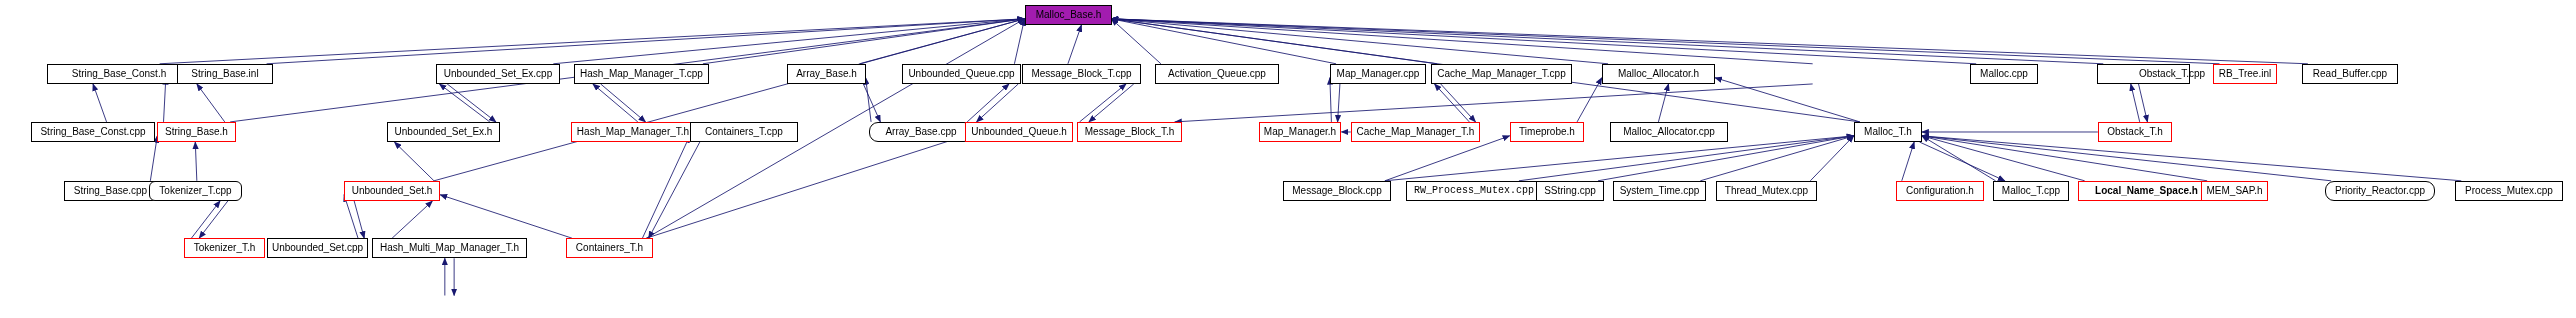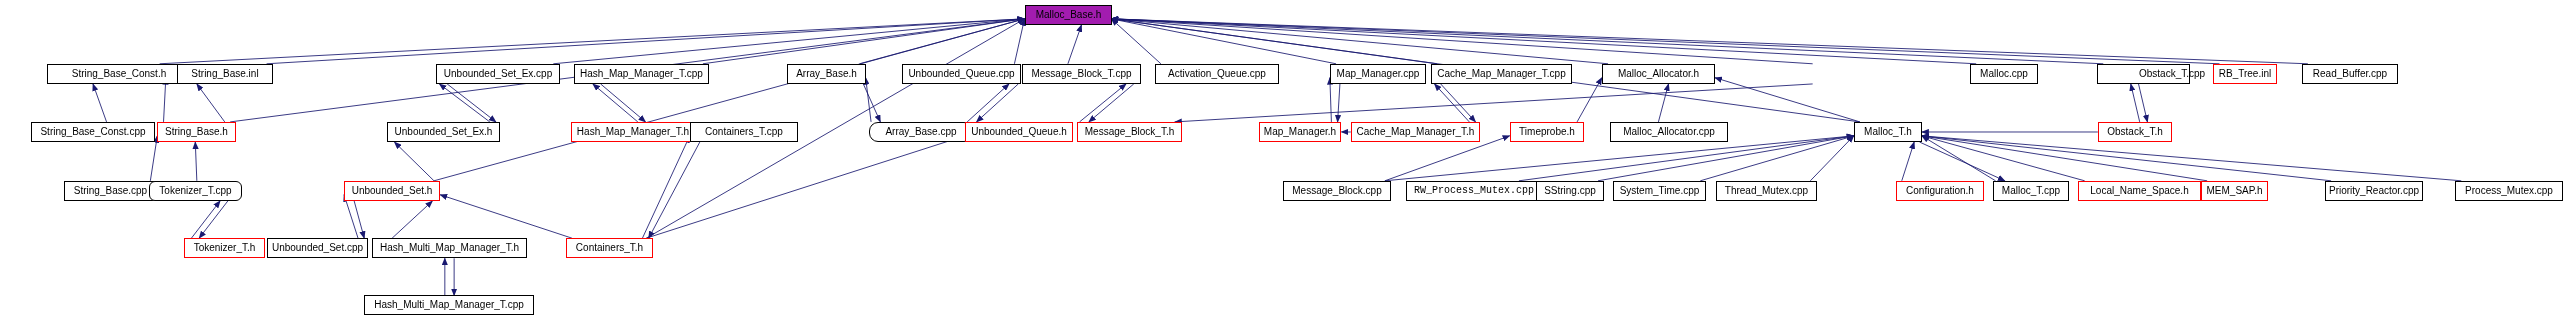--- a/index.html
+++ b/index.html
@@ -136,24 +136,23 @@
       <div class="node" style="left: 64px; top: 181px; width: 93px;">String_Base.cpp</div>
       <div class="node" style="left: 149px; top: 181px; width: 93px; border-radius: 6px;">Tokenizer_T.cpp</div>
       <div class="node truncated" style="left: 344px; top: 181px; width: 96px; border-color: rgb(255, 0, 0);">Unbounded_Set.h</div>
       <div class="node" style="left: 1283px; top: 181px; width: 108px;">Message_Block.cpp</div>
       <div class="node" style="left: 1406px; top: 181px; width: 136px; font-family: Liberation Mono, monospace;">RW_Process_Mutex.cpp</div>
       <div class="node" style="left: 1536px; top: 181px; width: 68px;">SString.cpp</div>
       <div class="node" style="left: 1613px; top: 181px; width: 93px;">System_Time.cpp</div>
       <div class="node" style="left: 1716px; top: 181px; width: 101px;">Thread_Mutex.cpp</div>
       <div class="node truncated" style="left: 1896px; top: 181px; width: 88px; border-color: rgb(255, 0, 0);">Configuration.h</div>
       <div class="node" style="left: 1993px; top: 181px; width: 76px;">Malloc_T.cpp</div>
-      <div class="node truncated" style="left: 2078px; top: 181px; width: 123px; border-color: rgb(255, 0, 0);">Local_Name_Space.h</div>
+      <div class="node truncated" style="left: 2078px; top: 181px; width: 137px; border-color: rgb(255, 0, 0); font-weight: bold;">Local_Name_Space.h</div>
       <div class="node truncated" style="left: 2201px; top: 181px; width: 67px; border-color: rgb(255, 0, 0);">MEM_SAP.h</div>
-      <div class="node" style="left: 2325px; top: 181px; width: 98px;">Priority_Reactor.cpp</div>
+      <div class="node" style="left: 2325px; top: 181px; width: 110px; border-radius: 9px;">Priority_Reactor.cpp</div>
       <div class="node" style="left: 2455px; top: 181px; width: 108px;">Process_Mutex.cpp</div>
       <div class="node truncated" style="left: 184px; top: 238px; width: 81px; border-color: rgb(255, 0, 0);">Tokenizer_T.h</div>
       <div class="node" style="left: 267px; top: 238px; width: 101px;">Unbounded_Set.cpp</div>
       <div class="node" style="left: 372px; top: 238px; width: 155px;">Hash_Multi_Map_Manager_T.h</div>
       <div class="node truncated" style="left: 566px; top: 238px; width: 87px; border-color: rgb(255, 0, 0);">Containers_T.h</div>
-      <div class="node" style="left: 364px; top: 295px; width: 170px;">Hash_Multi_Map_Manager_T.cpp</div>
     </div>
 </div>
 
 
 </body></html>

